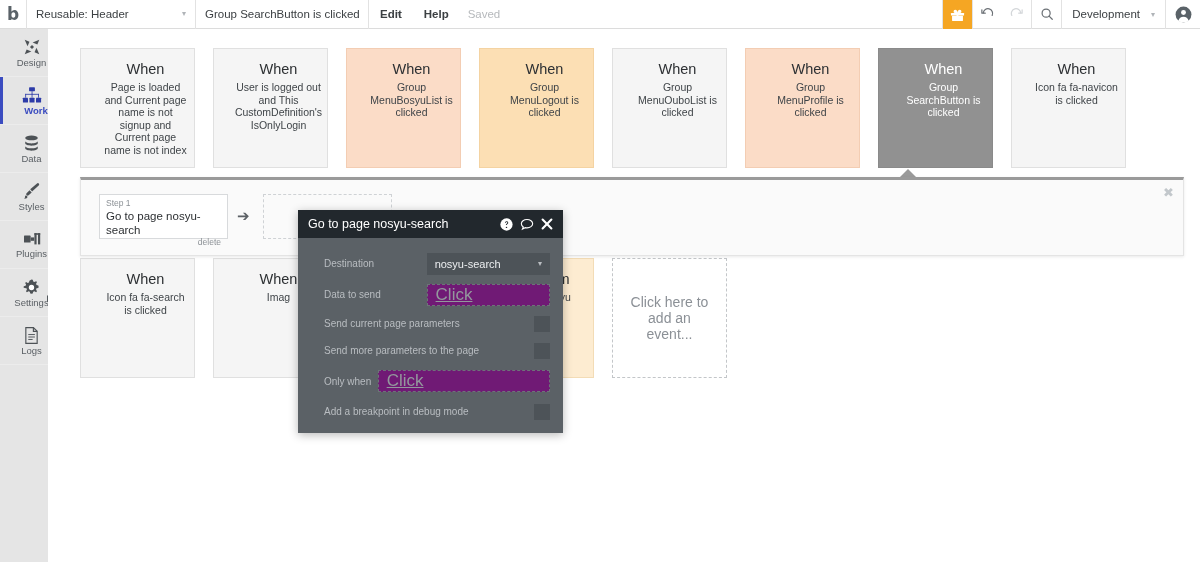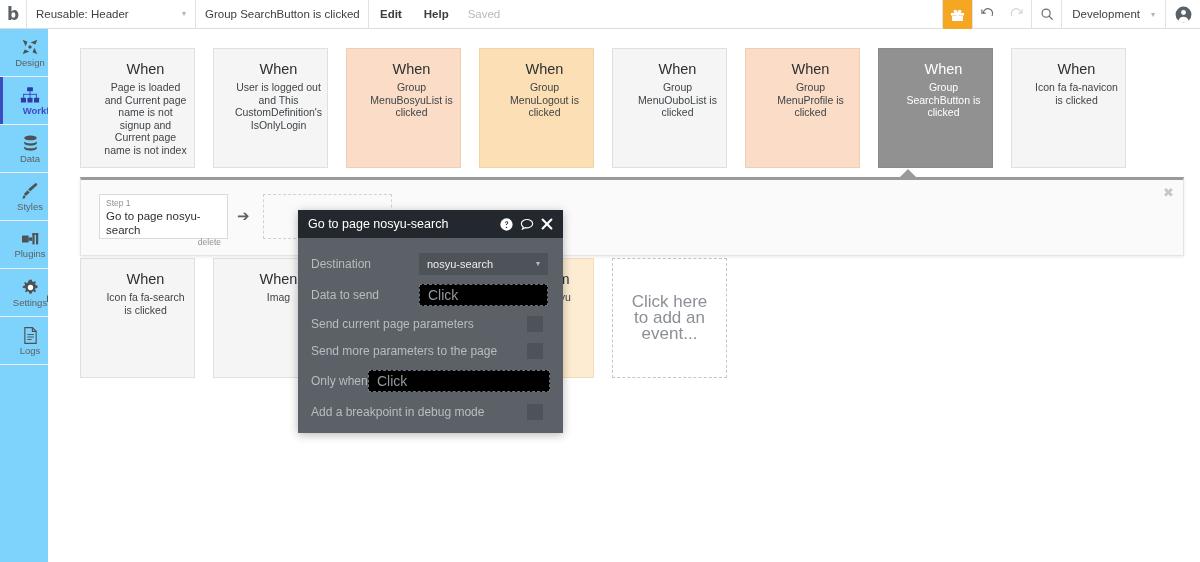--- a/index.html
+++ b/index.html
@@ -53,21 +53,21 @@
   }
   .tb-env .caret { color: #b0b4b8; font-size: 8px; }
   .avatar-wrap {
     width: 34px; height: 29px; display: flex; align-items: center;
     justify-content: center;
   }
 
   
   .sidebar {
     position: absolute; top: 29px; left: 0; width: 64px; height: 533px;
-    background: #7dd3fc; border-right: 4px solid #14b8a6;
+    background: #e5e5e5; border-right: 1px solid #14b8a6;
   }
   .side-item {
     height: 48px; display: flex; flex-direction: column;
     align-items: center; justify-content: center;
     border-bottom: 1px solid #ececec; position: relative;
     color: #5a5f64; gap: 1px;
   }
   .side-item .si-label {
     font-size: 9.5px; color: #5a5f64; line-height: 1;
   }
@@ -108,21 +108,21 @@
   .ev-card.peach { background: #fbdcc7; border-color: #f3cdb3; }
   .ev-card.amber { background: #fcdfb4; border-color: #f4d3a2; }
   .ev-card.cream { background: #fdecd1; border-color: #f3dcb6; }
   .ev-card.selected { background: #919191; border-color: #8a8a8a; }
   .ev-card.selected .ev-title,
   .ev-card.selected .ev-sub { color: #ffffff; }
   .ev-card.placeholder {
     background: #ffffff; border: 1px dashed #c3c6c9;
     justify-content: center; padding: 0 14px;
   }
-  .ev-card.placeholder .ev-sub { color: #8b9096; font-size: 17px; line-height: 16px; }
+  .ev-card.placeholder .ev-sub { color: #8b9096; font-size: 14px; line-height: 16px; }
 
   
   .wf-panel {
     position: absolute; left: 32px; top: 148px;
     width: 1104px; height: 79px;
     background: #fafafa; border: 1px solid #e4e4e4;
     border-top: 3px solid #9a9a9a;
     box-shadow: 0 1px 3px rgba(0,0,0,0.09);
   }
   .wf-notch {
@@ -166,33 +166,33 @@
     display: flex; align-items: center; padding: 0 10px;
   }
   .modal-title {
     flex: 1; font-size: 12.5px; color: #ffffff; font-weight: 400;
   }
   .modal-head .mh-icon {
     color: #ffffff; margin-left: 7px; display: flex; align-items: center;
   }
   .modal-body { padding: 10px 13px 0 13px; }
   .m-row { display: flex; align-items: center; height: 31px; }
-  .m-label { font-size: 12px; color: #b9bdc1; width: 108px; }
+  .m-label { font-size: 10px; color: #b9bdc1; width: 108px; margin-left: 13px; }
   .m-label.short { width: 57px; }
   .m-select {
     width: 129px; height: 22px; background: #4d5358;
     display: flex; align-items: center; padding: 0 8px;
     font-size: 11px; color: #eceef0; justify-content: space-between;
   }
   .m-select .caret { color: #b9bdc1; font-size: 8px; }
   .m-input {
-    width: 129px; height: 22px; background: #000000;
+    width: 129px; height: 22px; background: #701a75;
     border: 1px dashed #6d7378;
     display: flex; align-items: center; padding: 0 8px;
-    font-size: 14px; color: #93989d;
+    font-size: 17px; color: #93989d; text-decoration: underline;
   }
   .m-input.wide { width: 182px; }
   .m-label.wide { width: 216px; }
   .m-check {
     width: 16px; height: 16px; background: #4d5358; flex: none;
   }
   .m-row.checkrow { height: 27px; }
   .m-row.onlywhen { height: 34px; }
 </style>
 </head>

